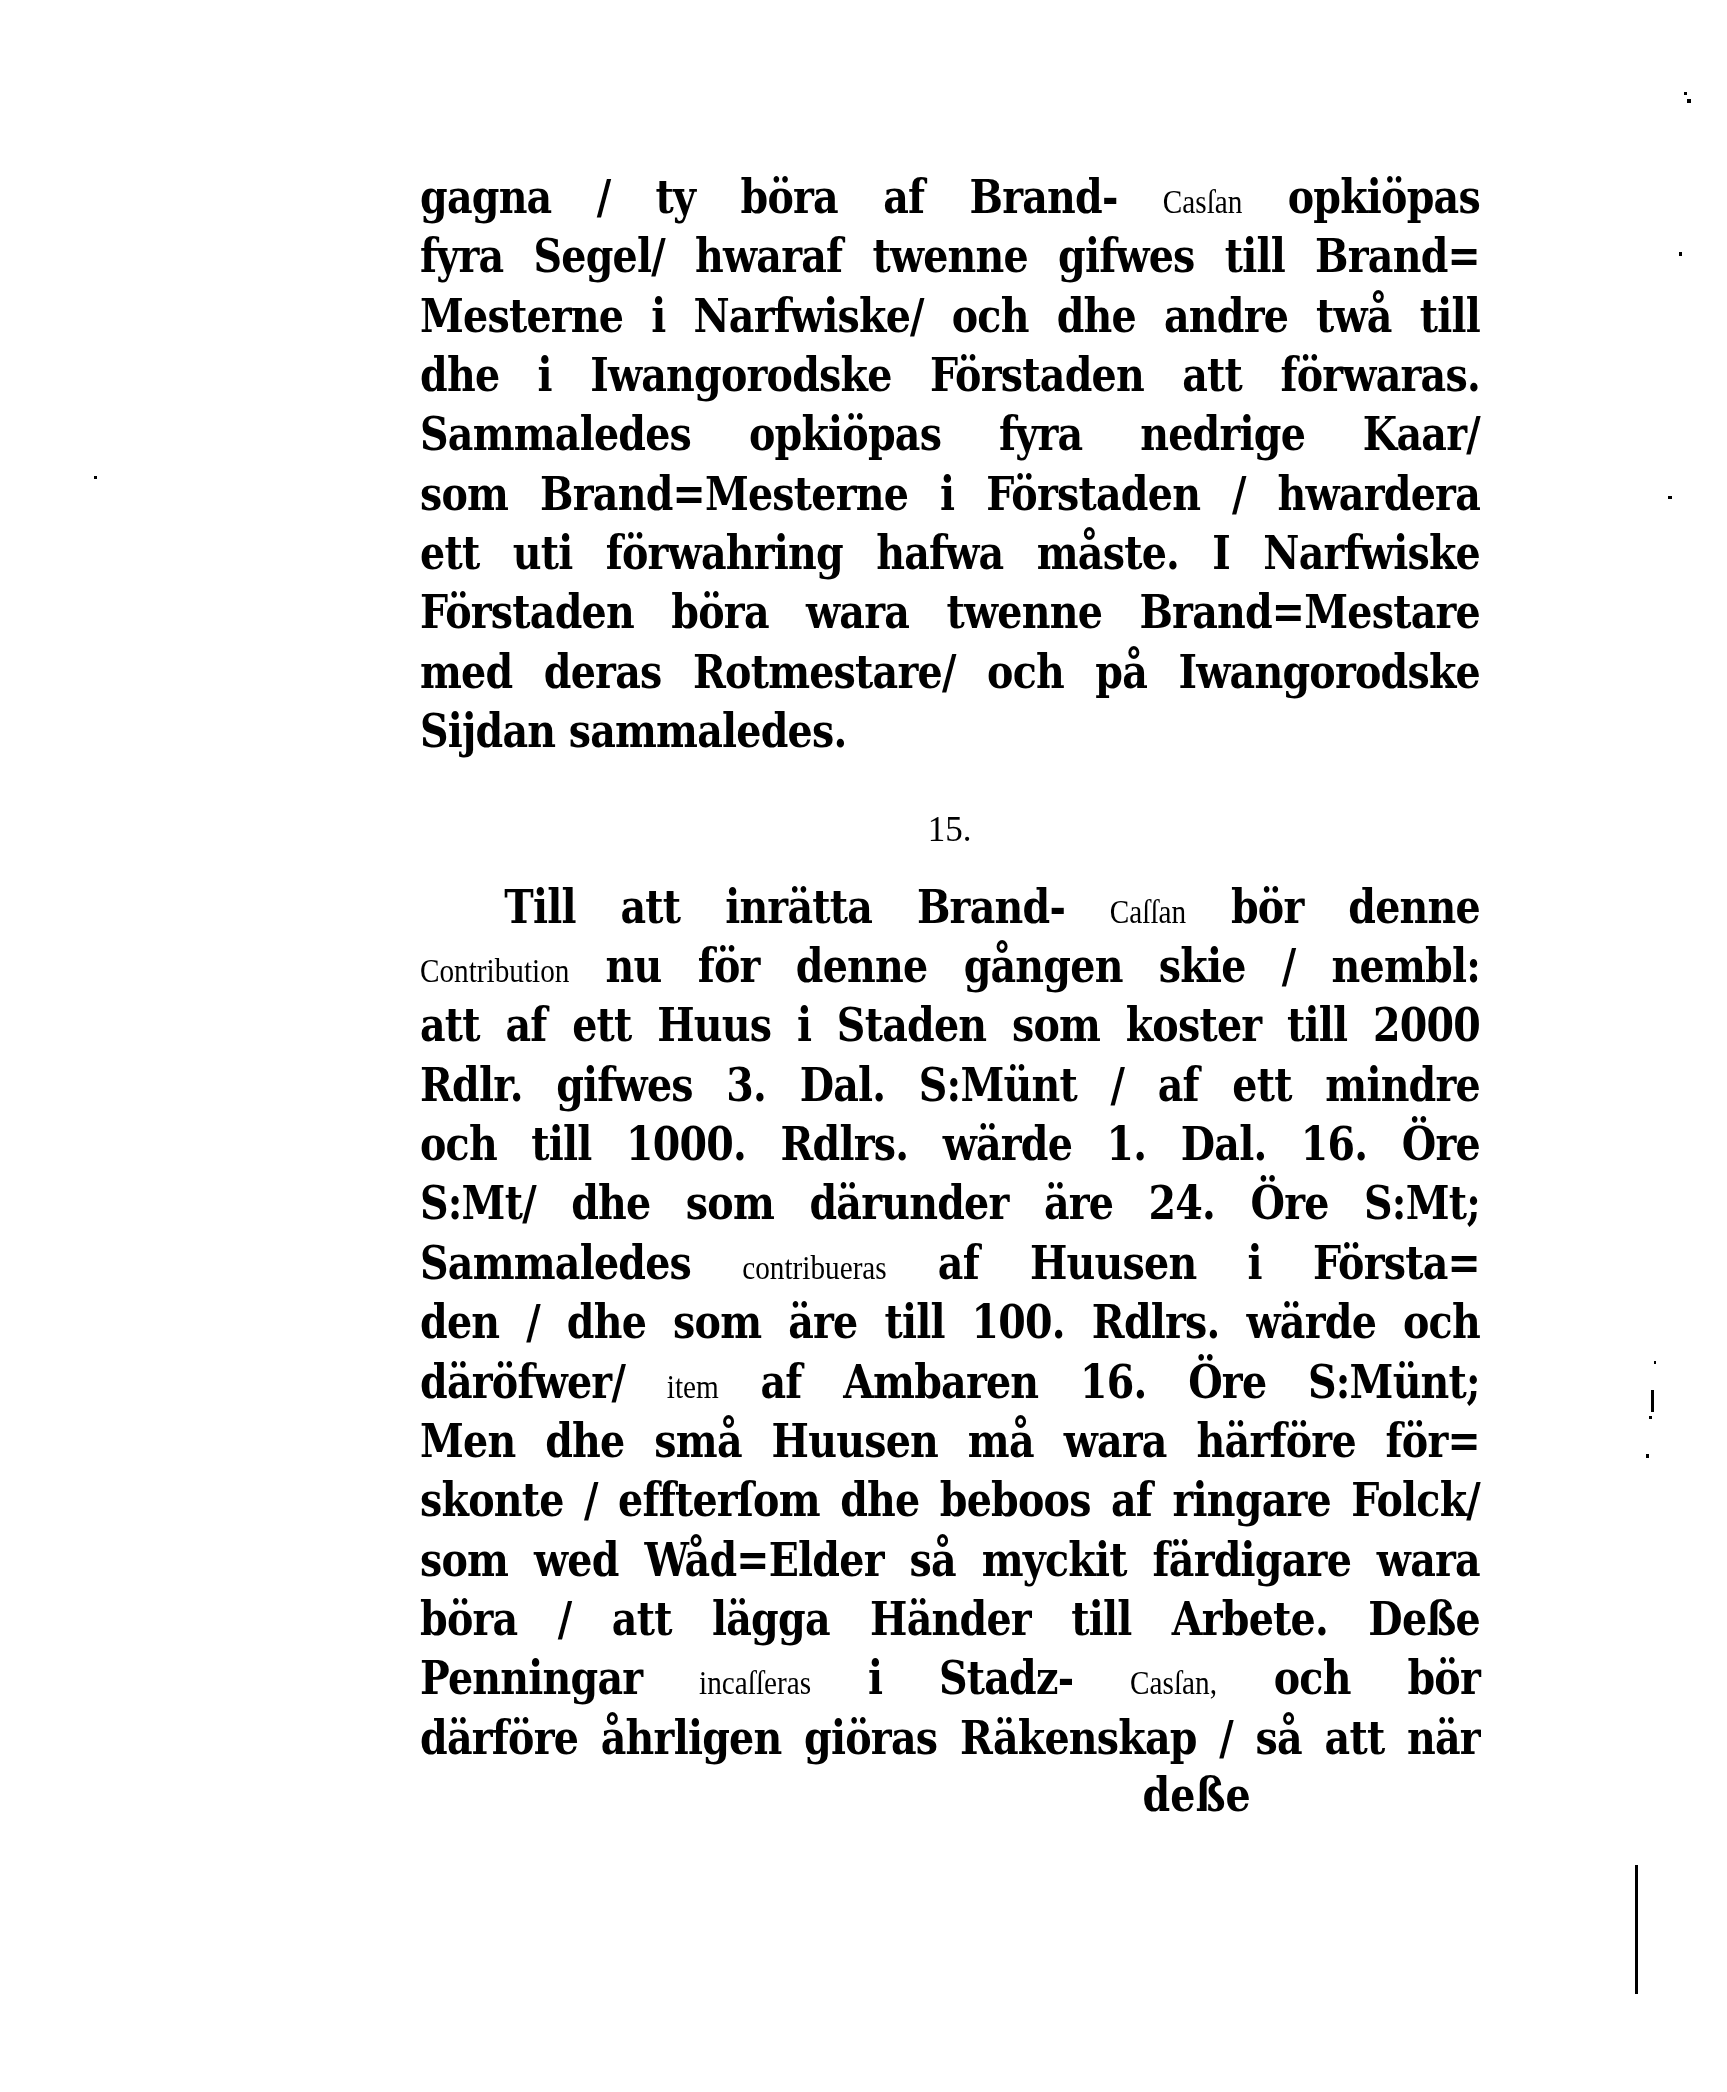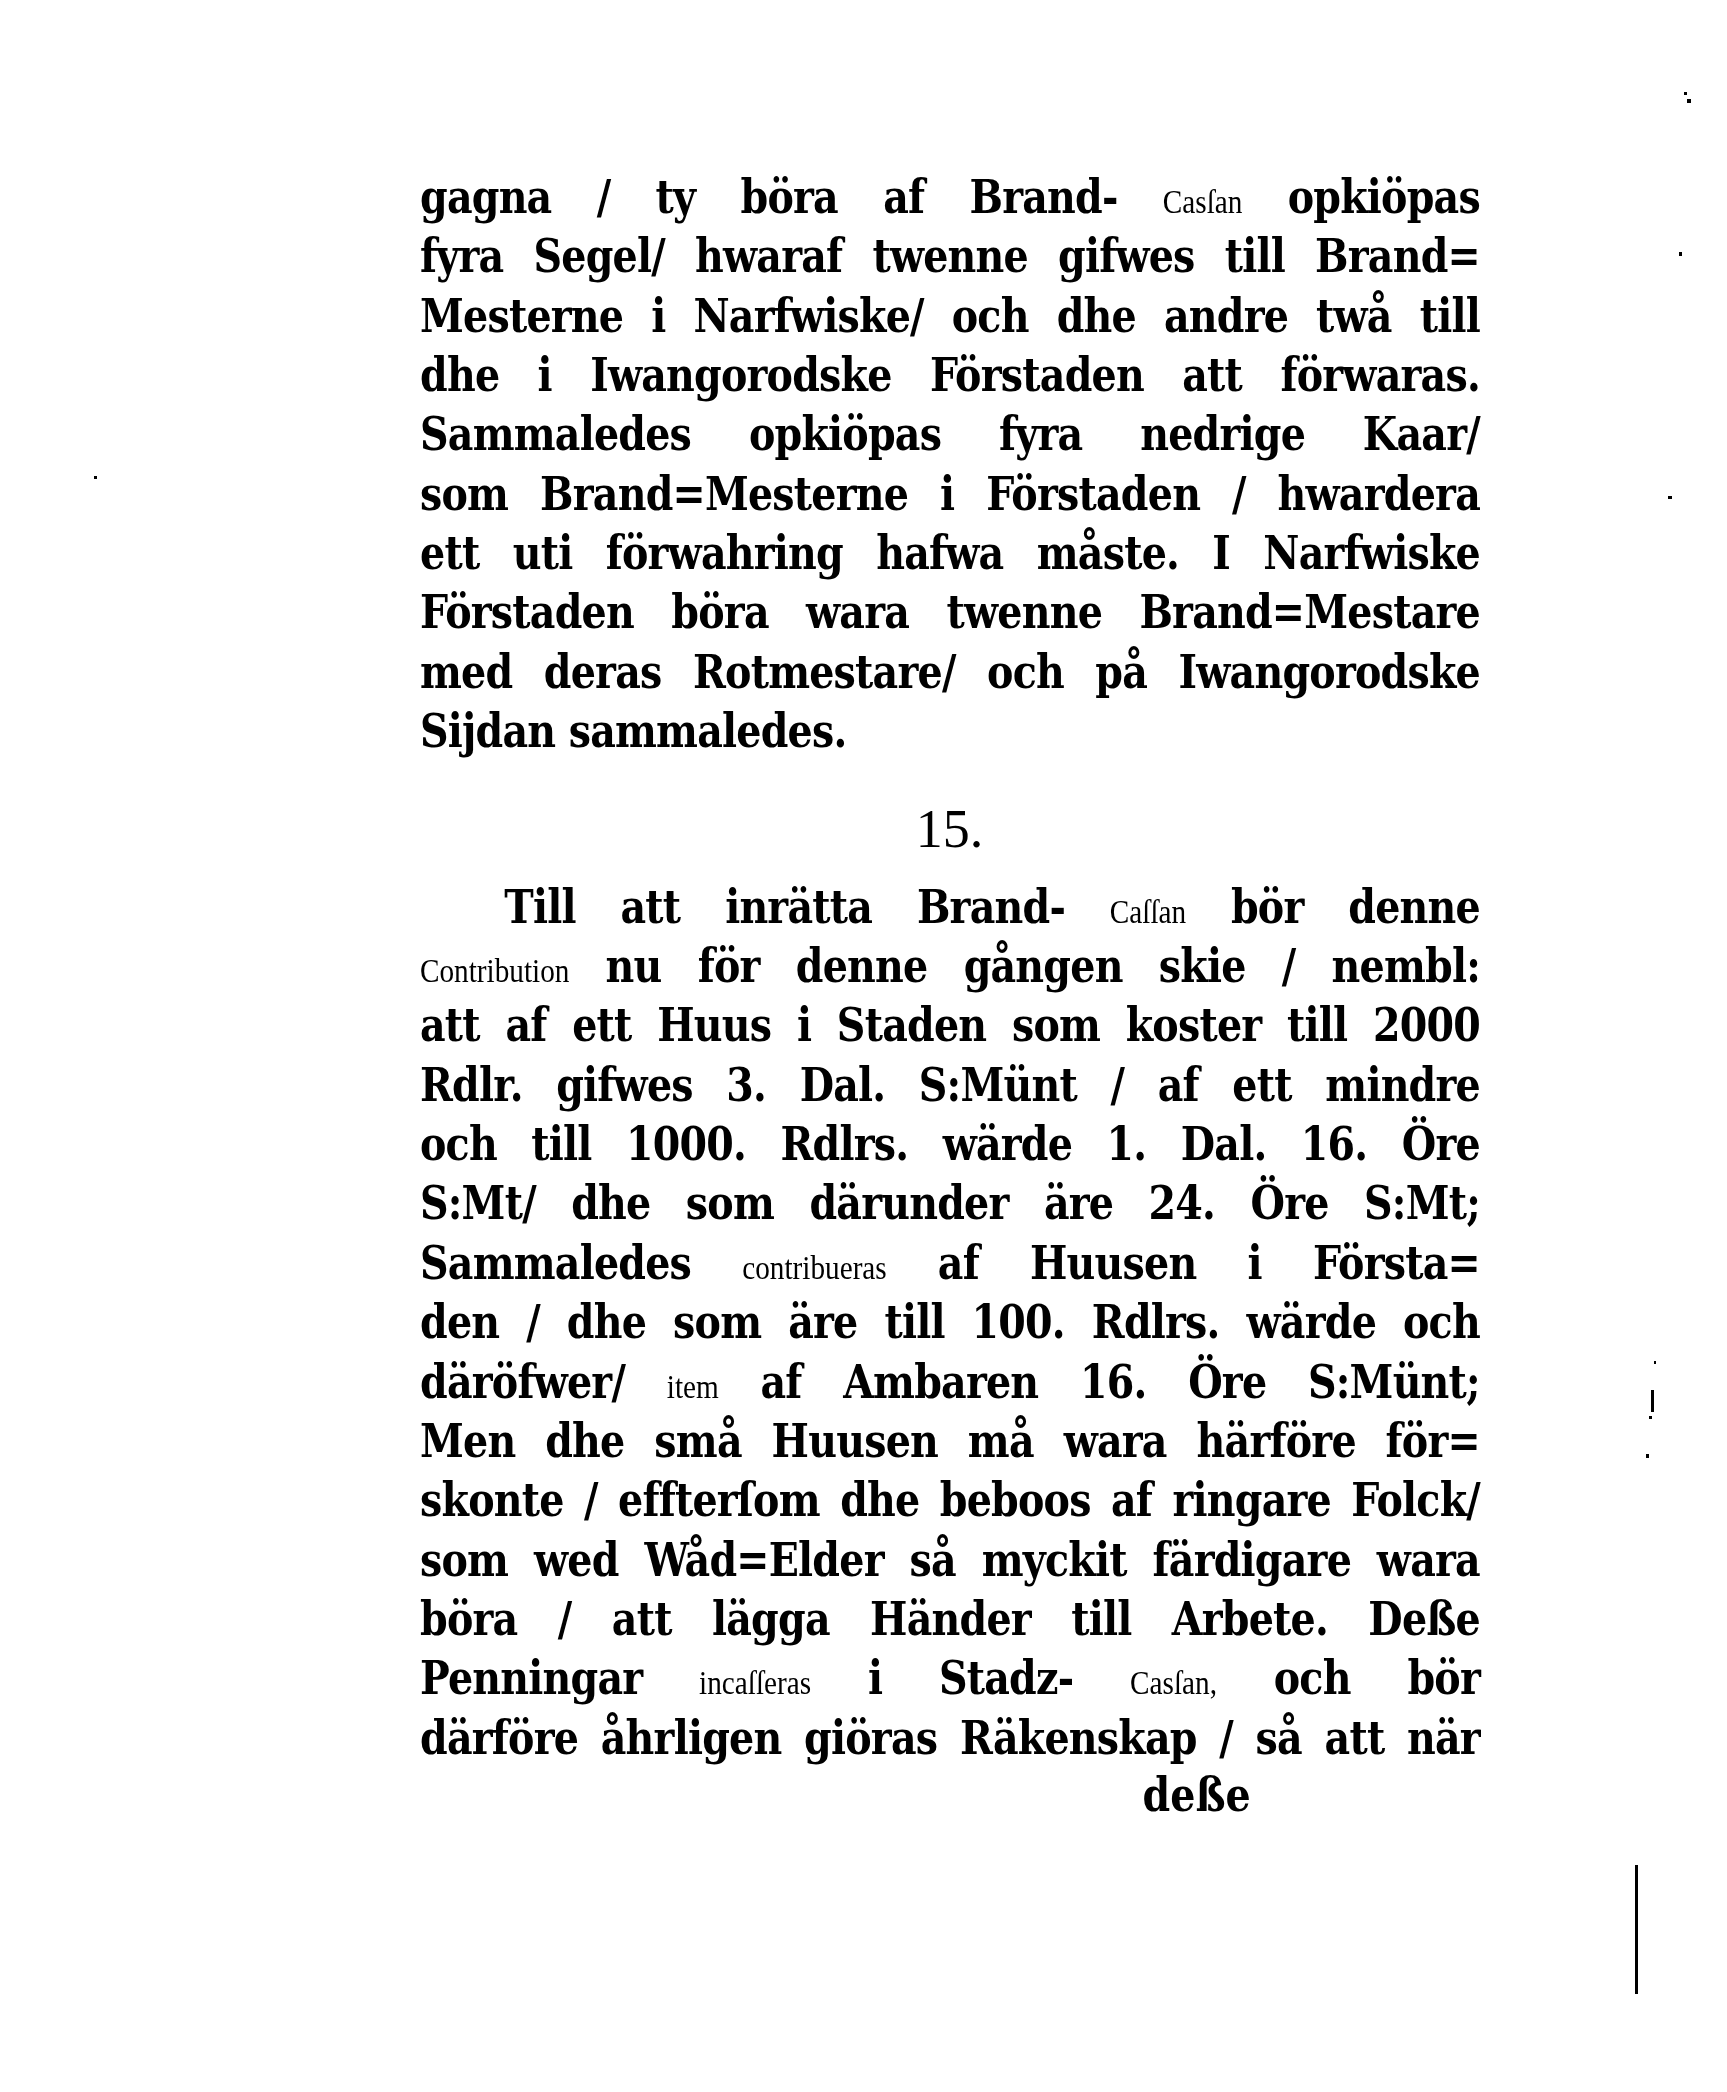--- a/index.html
+++ b/index.html
@@ -56,21 +56,21 @@
     .line.indent { padding-left: 98px; box-sizing: border-box; }
     .line.last { justify-content: flex-start; }
     .line.last span.w { margin-right: 15.5px; }
     .section-number {
       position: absolute;
       left: 891px;
       top: 800px;
       width: 69px;
       text-align: center;
       font-family: "Liberation Serif", serif;
-      font-size: 54px;
+      font-size: 35px;
       line-height: 59px;
     }
     .catchword {
       position: absolute;
       top: 1766px;
       right: 272px;
       font-family: "DejaVu Serif", serif;
       font-weight: bold;
       font-size: 46px;
       line-height: 59px;

